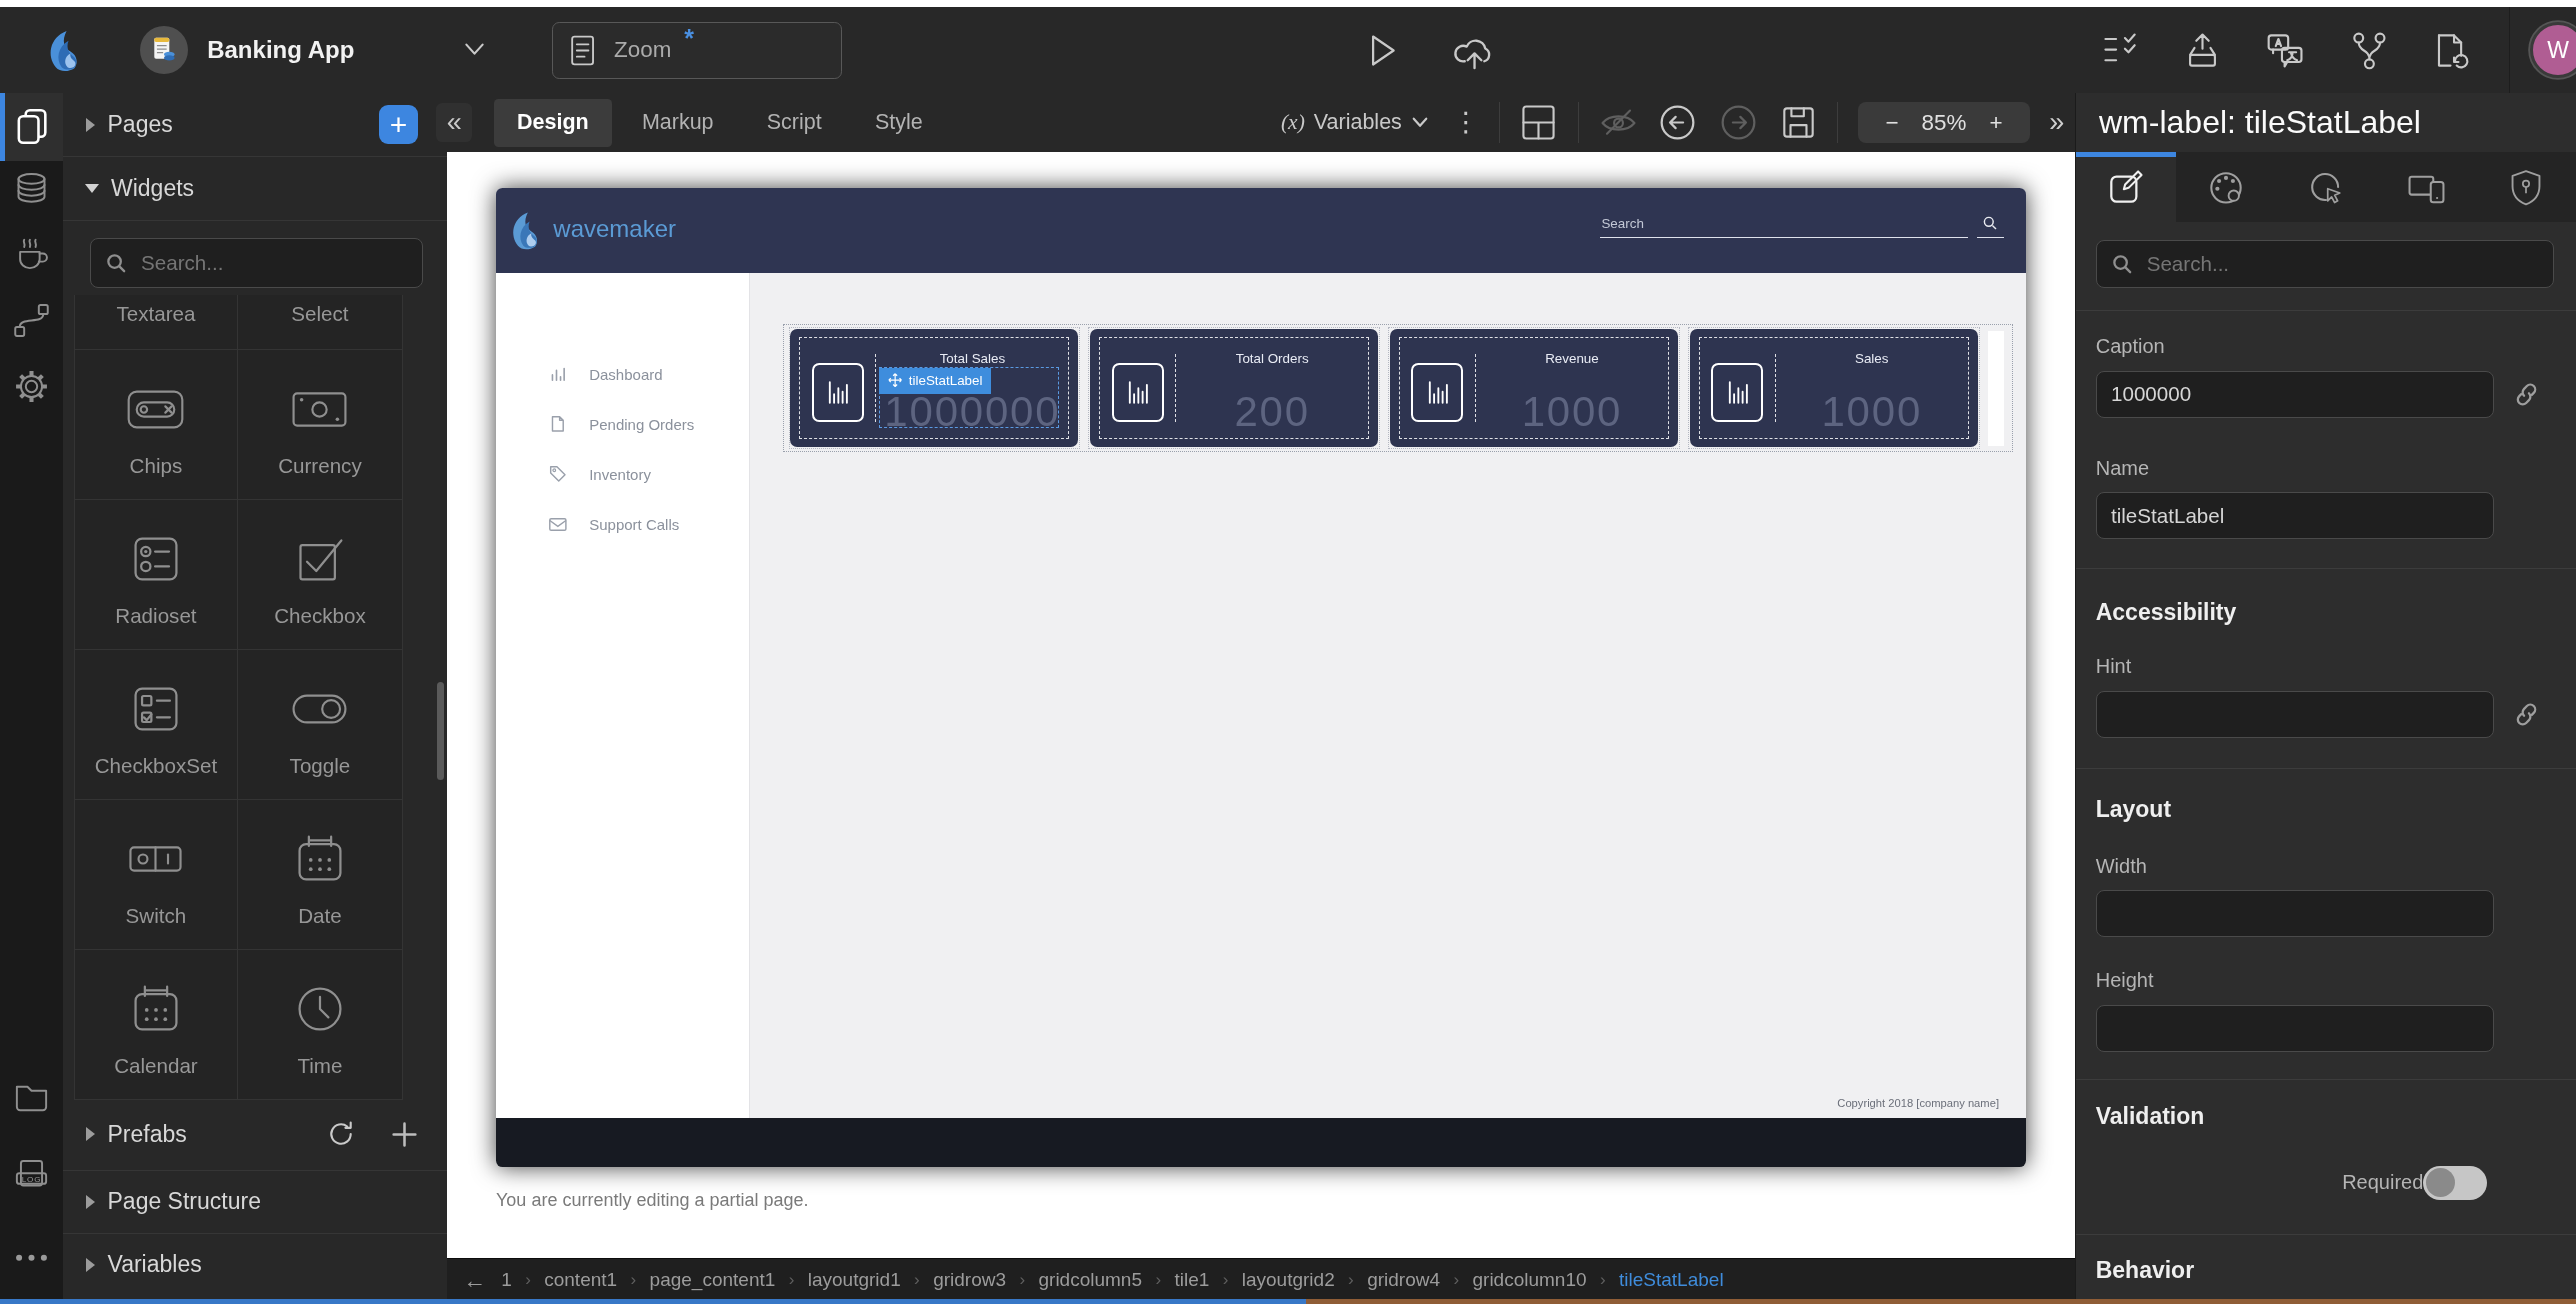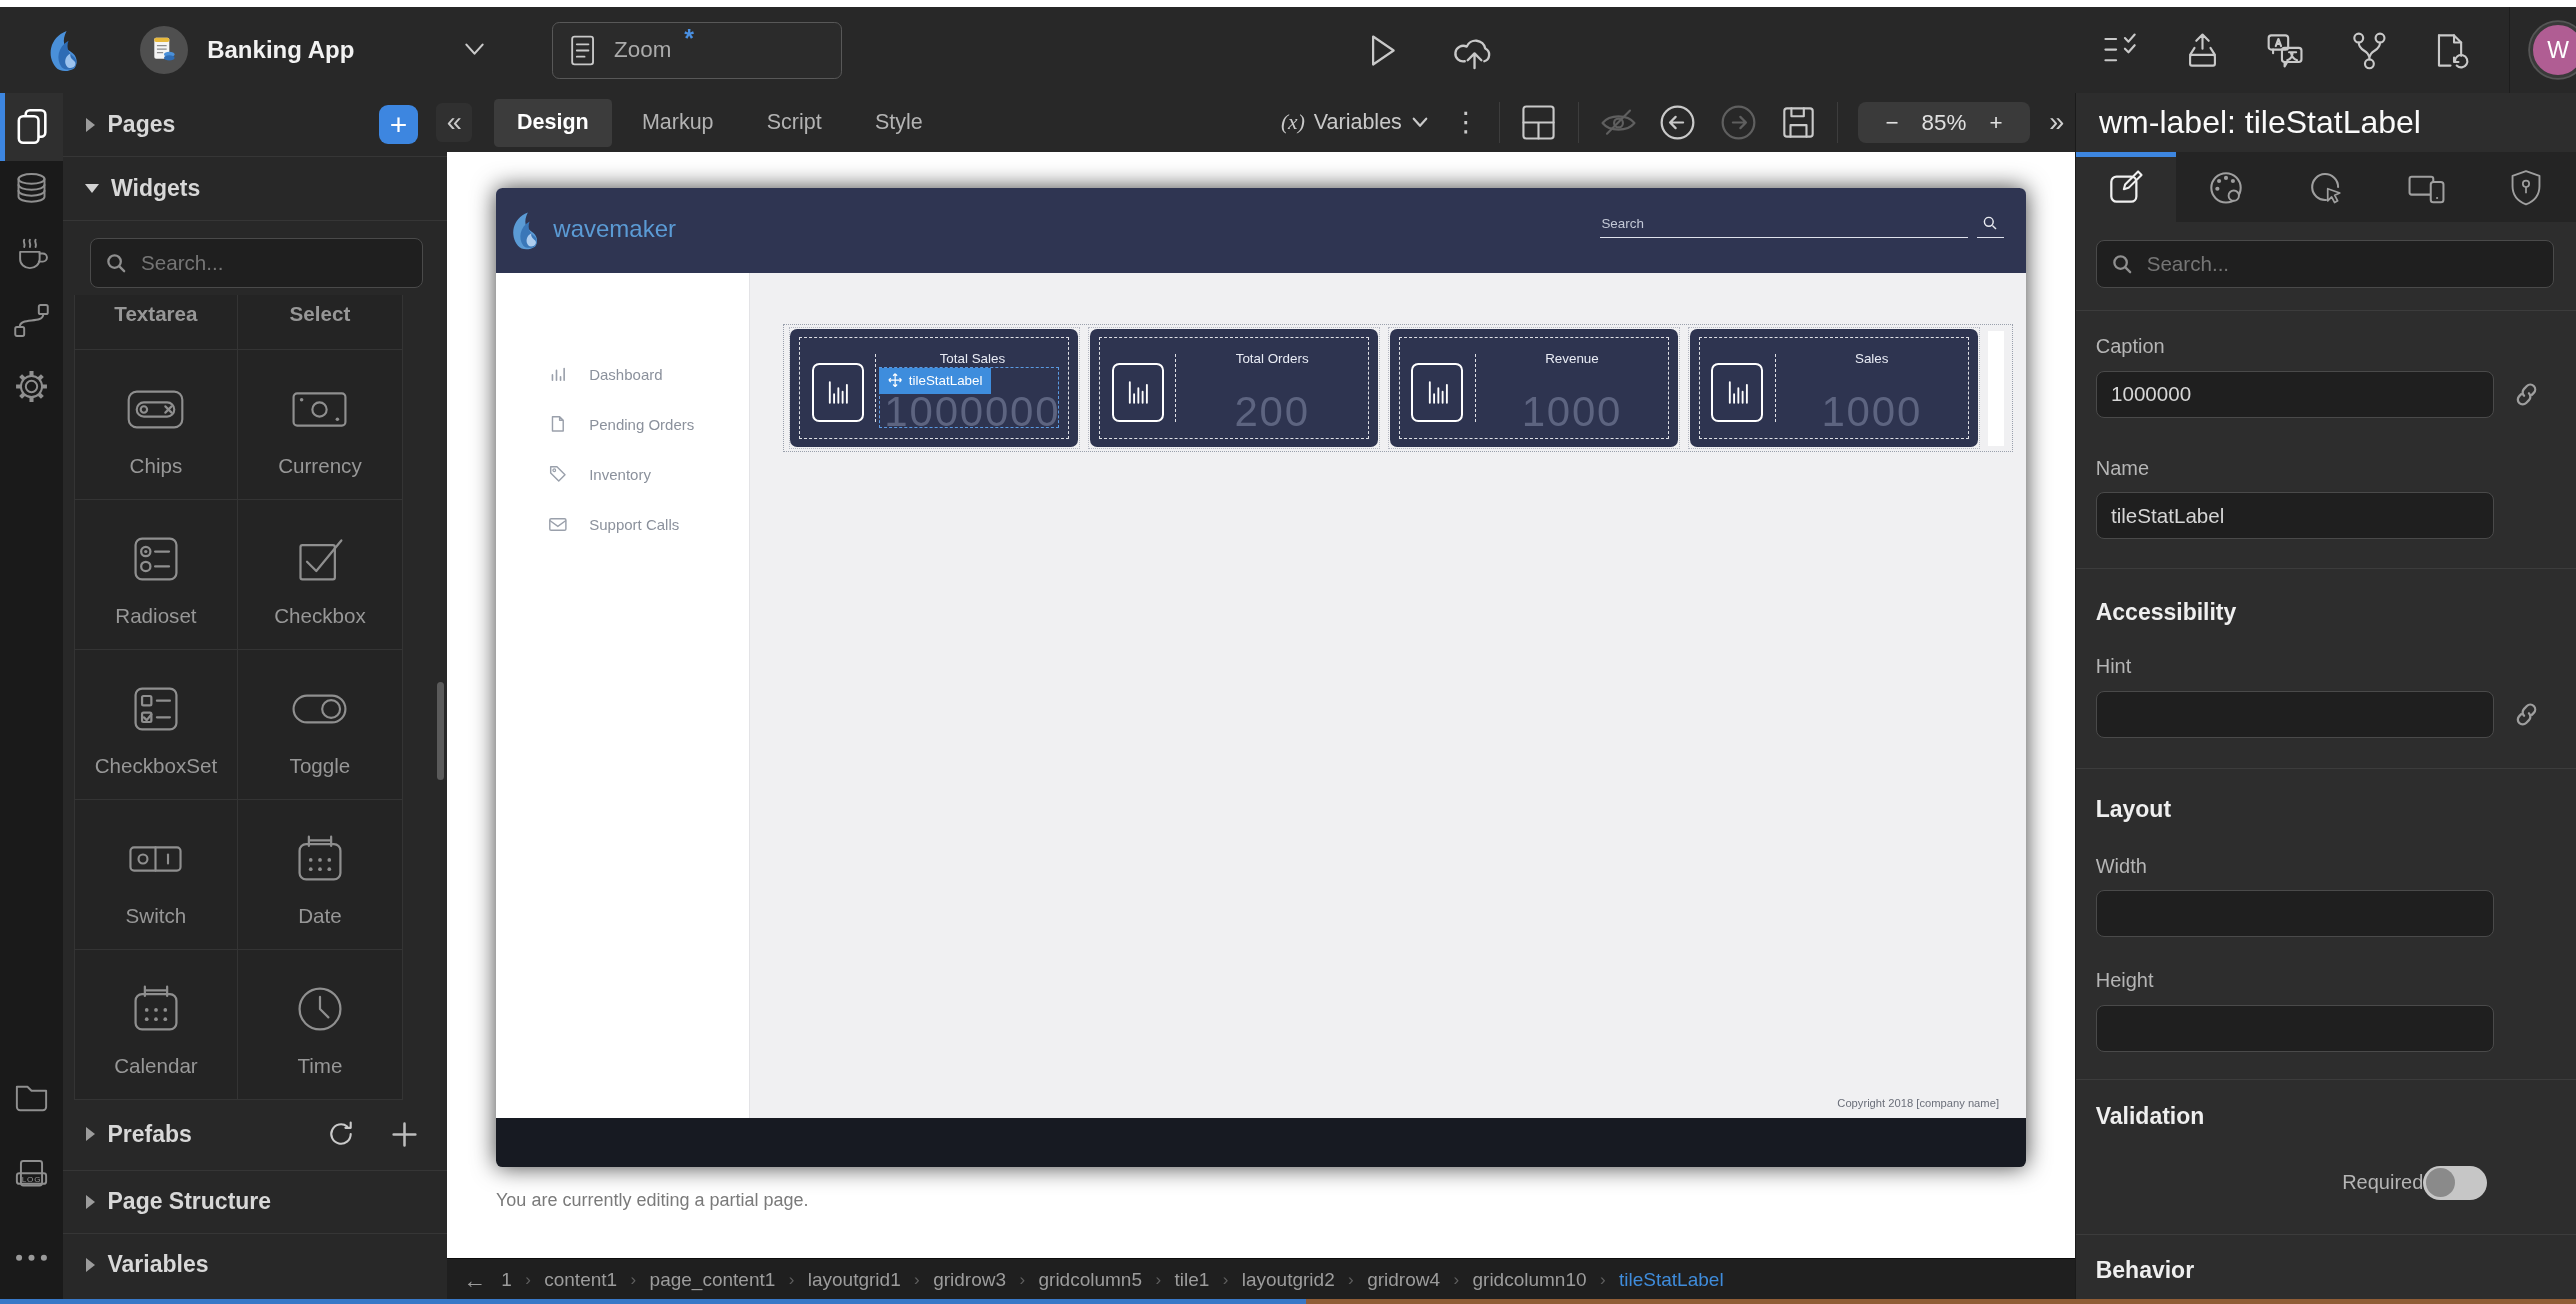--- a/index.html
+++ b/index.html
@@ -29,35 +29,35 @@
 
   
   .rail{position:absolute;left:0;top:93px;width:63px;height:1211px;background:#1a1a1a;border-right:0.9px solid #0d0d0d;}
   .rail-active{position:absolute;left:0;top:0;width:63px;height:68px;background:#2f2f2f;}
   .rail-active .bar{position:absolute;left:0;top:0;width:5.4px;height:68px;background:#3d86e0;}
   .rail-ic{position:absolute;left:11.6px;}
 
   
   .leftpanel{position:absolute;left:63px;top:93px;width:385px;height:1211px;background:#282828;}
   .lp-row{position:absolute;left:0;width:385px;display:flex;align-items:center;border-bottom:0.9px solid #363636;}
-  .lp-title{font-size:23px;color:#d8d8d8;font-weight:700;margin-left:12.5px;}
+  .lp-title{font-size:23px;color:#d8d8d8;font-weight:400;margin-left:12.5px;}
   .tri-r{width:0;height:0;border-top:7.2px solid transparent;border-bottom:7.2px solid transparent;border-left:9.8px solid #9c9c9c;margin-left:23px;}
   .tri-d{width:0;height:0;border-left:7.2px solid transparent;border-right:7.2px solid transparent;border-top:9.8px solid #d2d2d2;margin-left:21.5px;}
   .lp-plus{position:absolute;right:30px;width:39px;height:39px;border-radius:9px;background:#3d86e0;color:#fff;font-size:30px;display:flex;align-items:center;justify-content:center;font-weight:400;}
   .lp-search{position:absolute;left:27px;top:145px;width:331px;height:48px;background:#1f1f1f;border:1.8px solid #4a4a4a;border-radius:8px;display:flex;align-items:center;}
   .lp-search svg{margin-left:14.3px;}
   .lp-search input{flex:1;margin-left:10.7px;background:transparent;border:none;outline:none;color:#bdbdbd;font-size:20.6px;font-family:"Liberation Sans",sans-serif;}
   .wgrid{position:absolute;left:10.7px;top:202px;width:327px;border-left:0.9px solid #343434;border-right:0.9px solid #343434;}
   .wrow{display:flex;border-bottom:0.9px solid #343434;}
   .wcell{width:164px;height:149px;box-sizing:border-box;background:#242424;display:flex;flex-direction:column;align-items:center;}
   .wcell.first{border-right:0.9px solid #343434;width:164px;}
   .wcell .wic{margin-top:27px;height:64px;display:flex;align-items:center;}
   .wlabel{margin-top:12.5px;font-size:20.6px;color:#979797;}
   .wrow.cut{height:54px;}
-  .wrow.cut .wcell{height:54px;justify-content:flex-start;font-weight:bold;}
+  .wrow.cut .wcell{height:54px;justify-content:flex-start;}
   .wrow.cut .wlabel{margin-top:7.2px;}
   .lp-scroll{position:absolute;left:374px;top:589px;width:7.2px;height:98px;border-radius:3.6px;background:#5a5a5a;}
   .lp-foot-icons{position:absolute;right:29px;display:flex;gap:34px;align-items:center;}
 
   
   .center{position:absolute;left:447px;top:93px;width:1628px;height:1211px;background:#101010;}
   .ctoolbar{position:absolute;left:0;top:0;width:1628px;height:59px;background:#282828;border-bottom:0.9px solid #161616;display:flex;align-items:center;}
   .collapse-btn{position:absolute;left:-10.7px;top:9.8px;width:36px;height:39px;background:#303030;border-radius:6.3px;color:#c9c9c9;font-size:27px;display:flex;align-items:center;justify-content:center;z-index:5;}
   .ctab{height:48px;padding:0 23px;display:flex;align-items:center;font-size:21.5px;color:#b3b3b3;border-radius:4.5px;margin-left:7.2px;}
   .ctab.first{margin-left:47px;}

